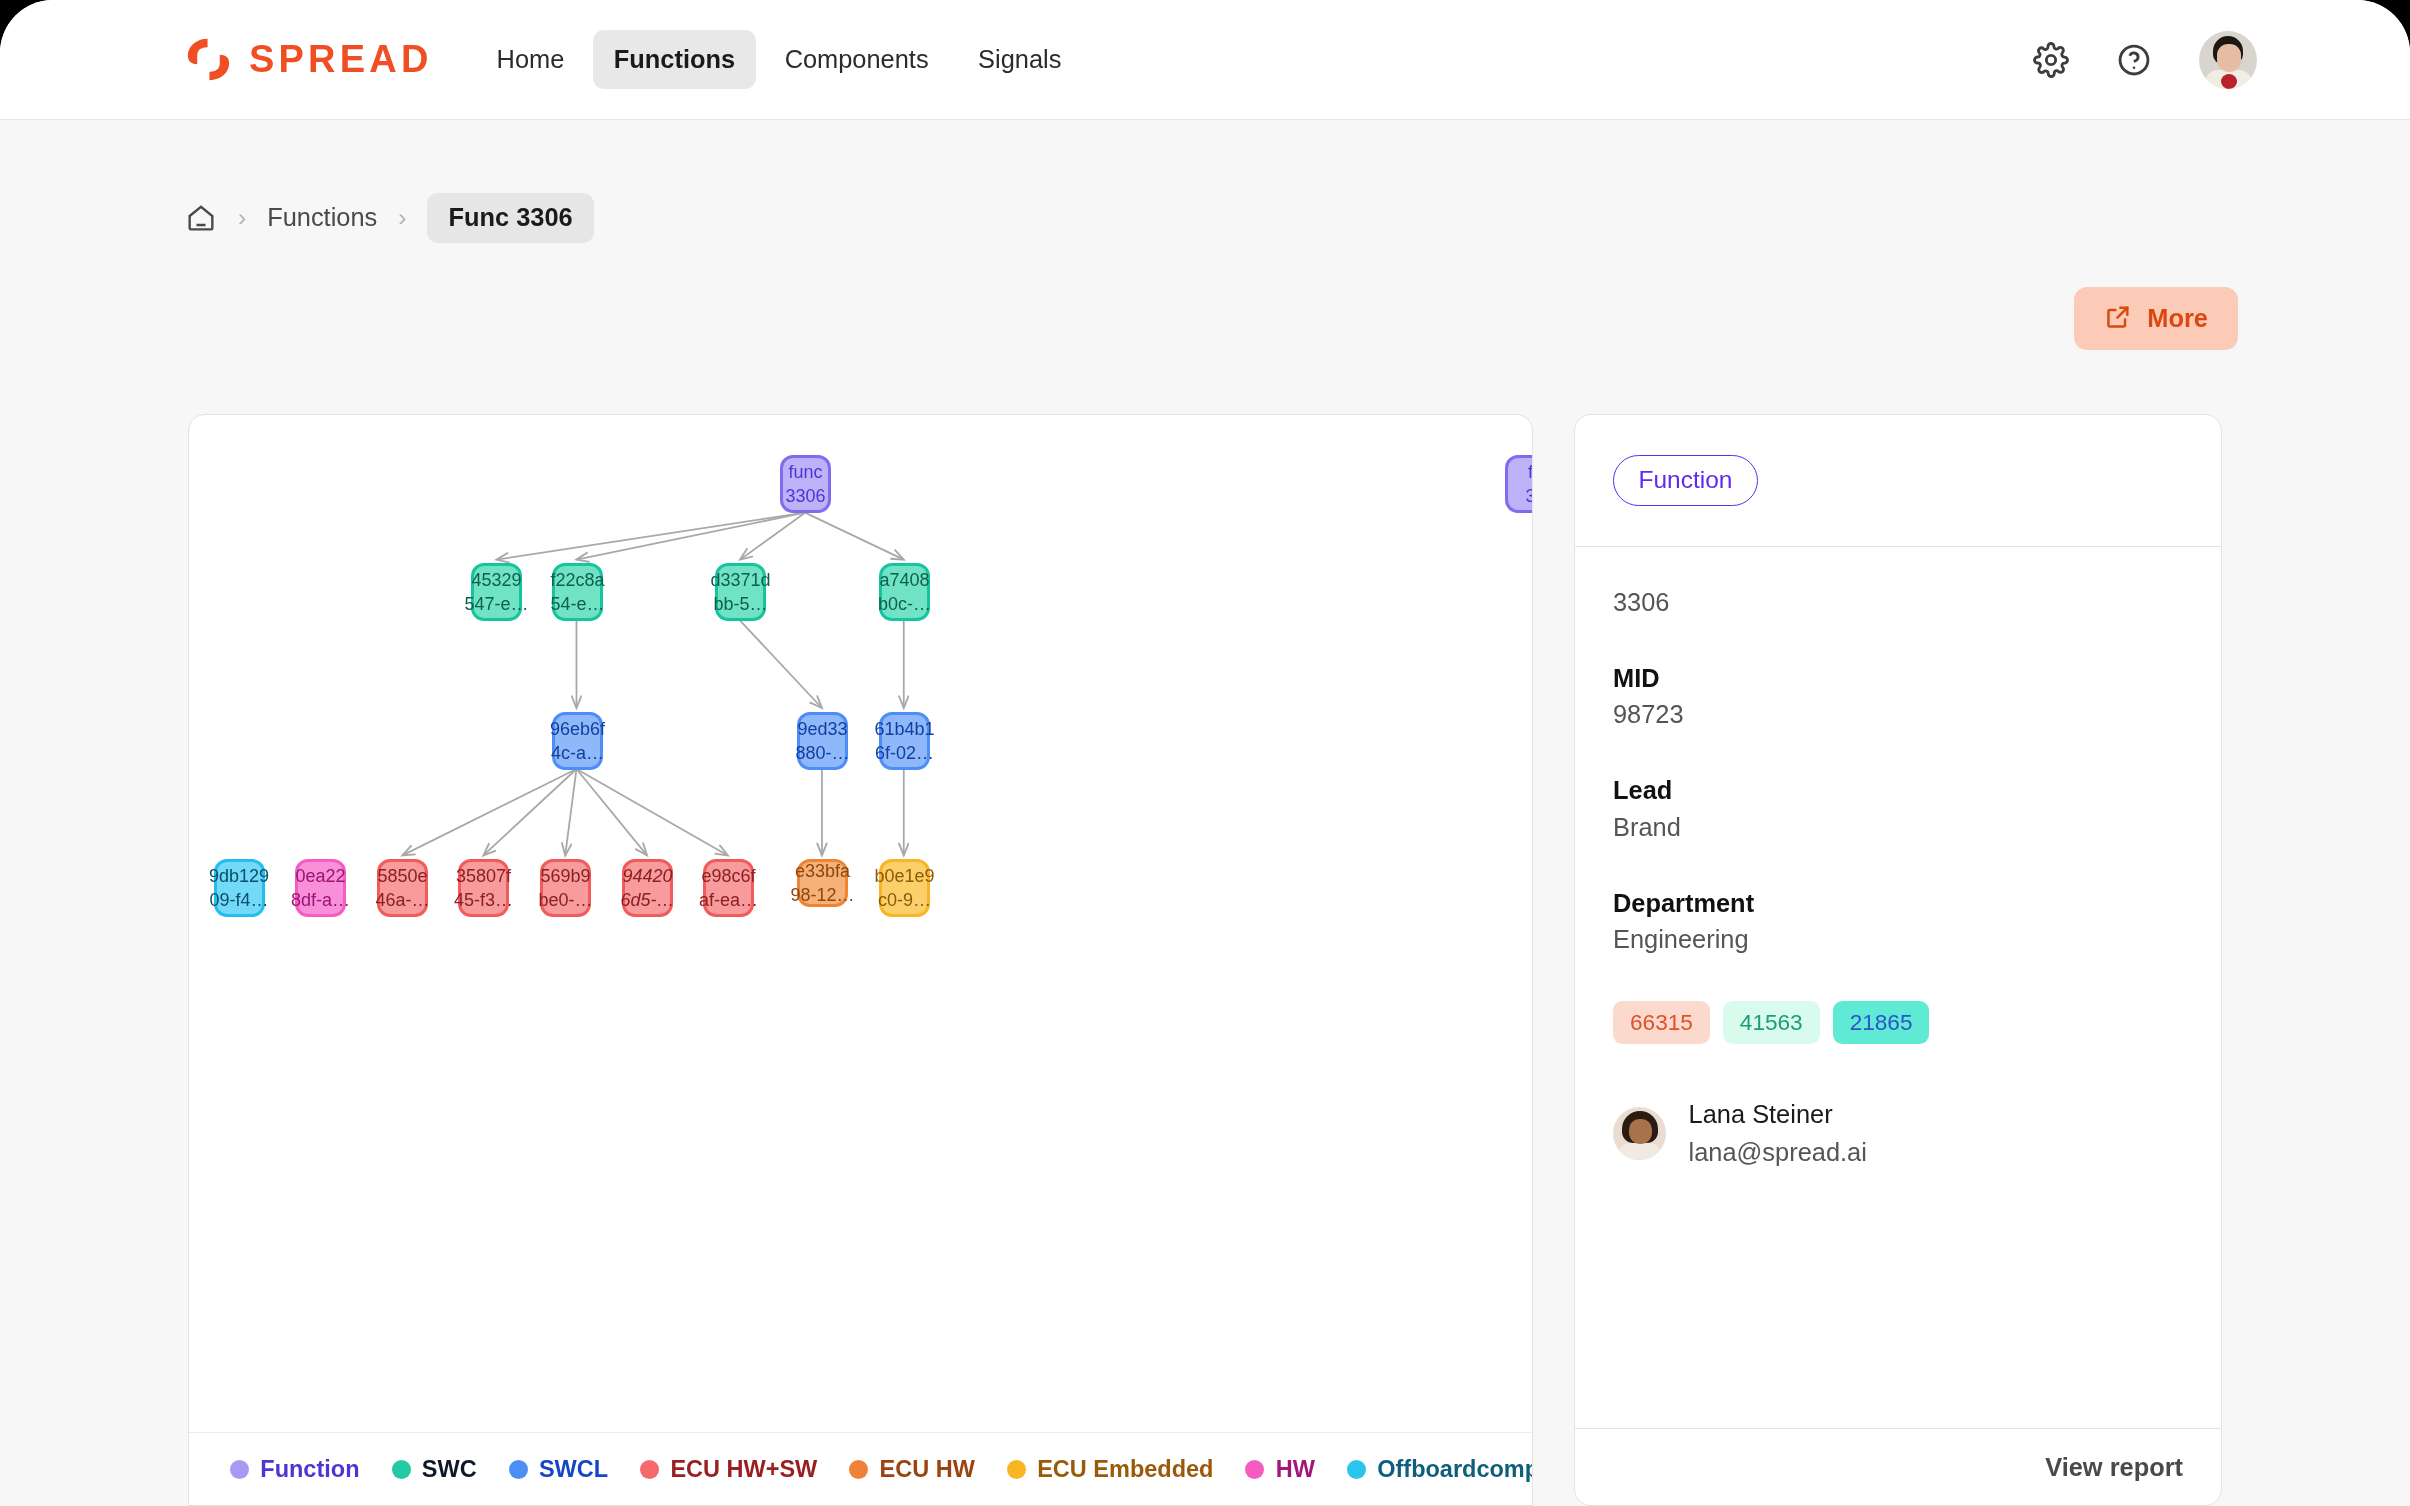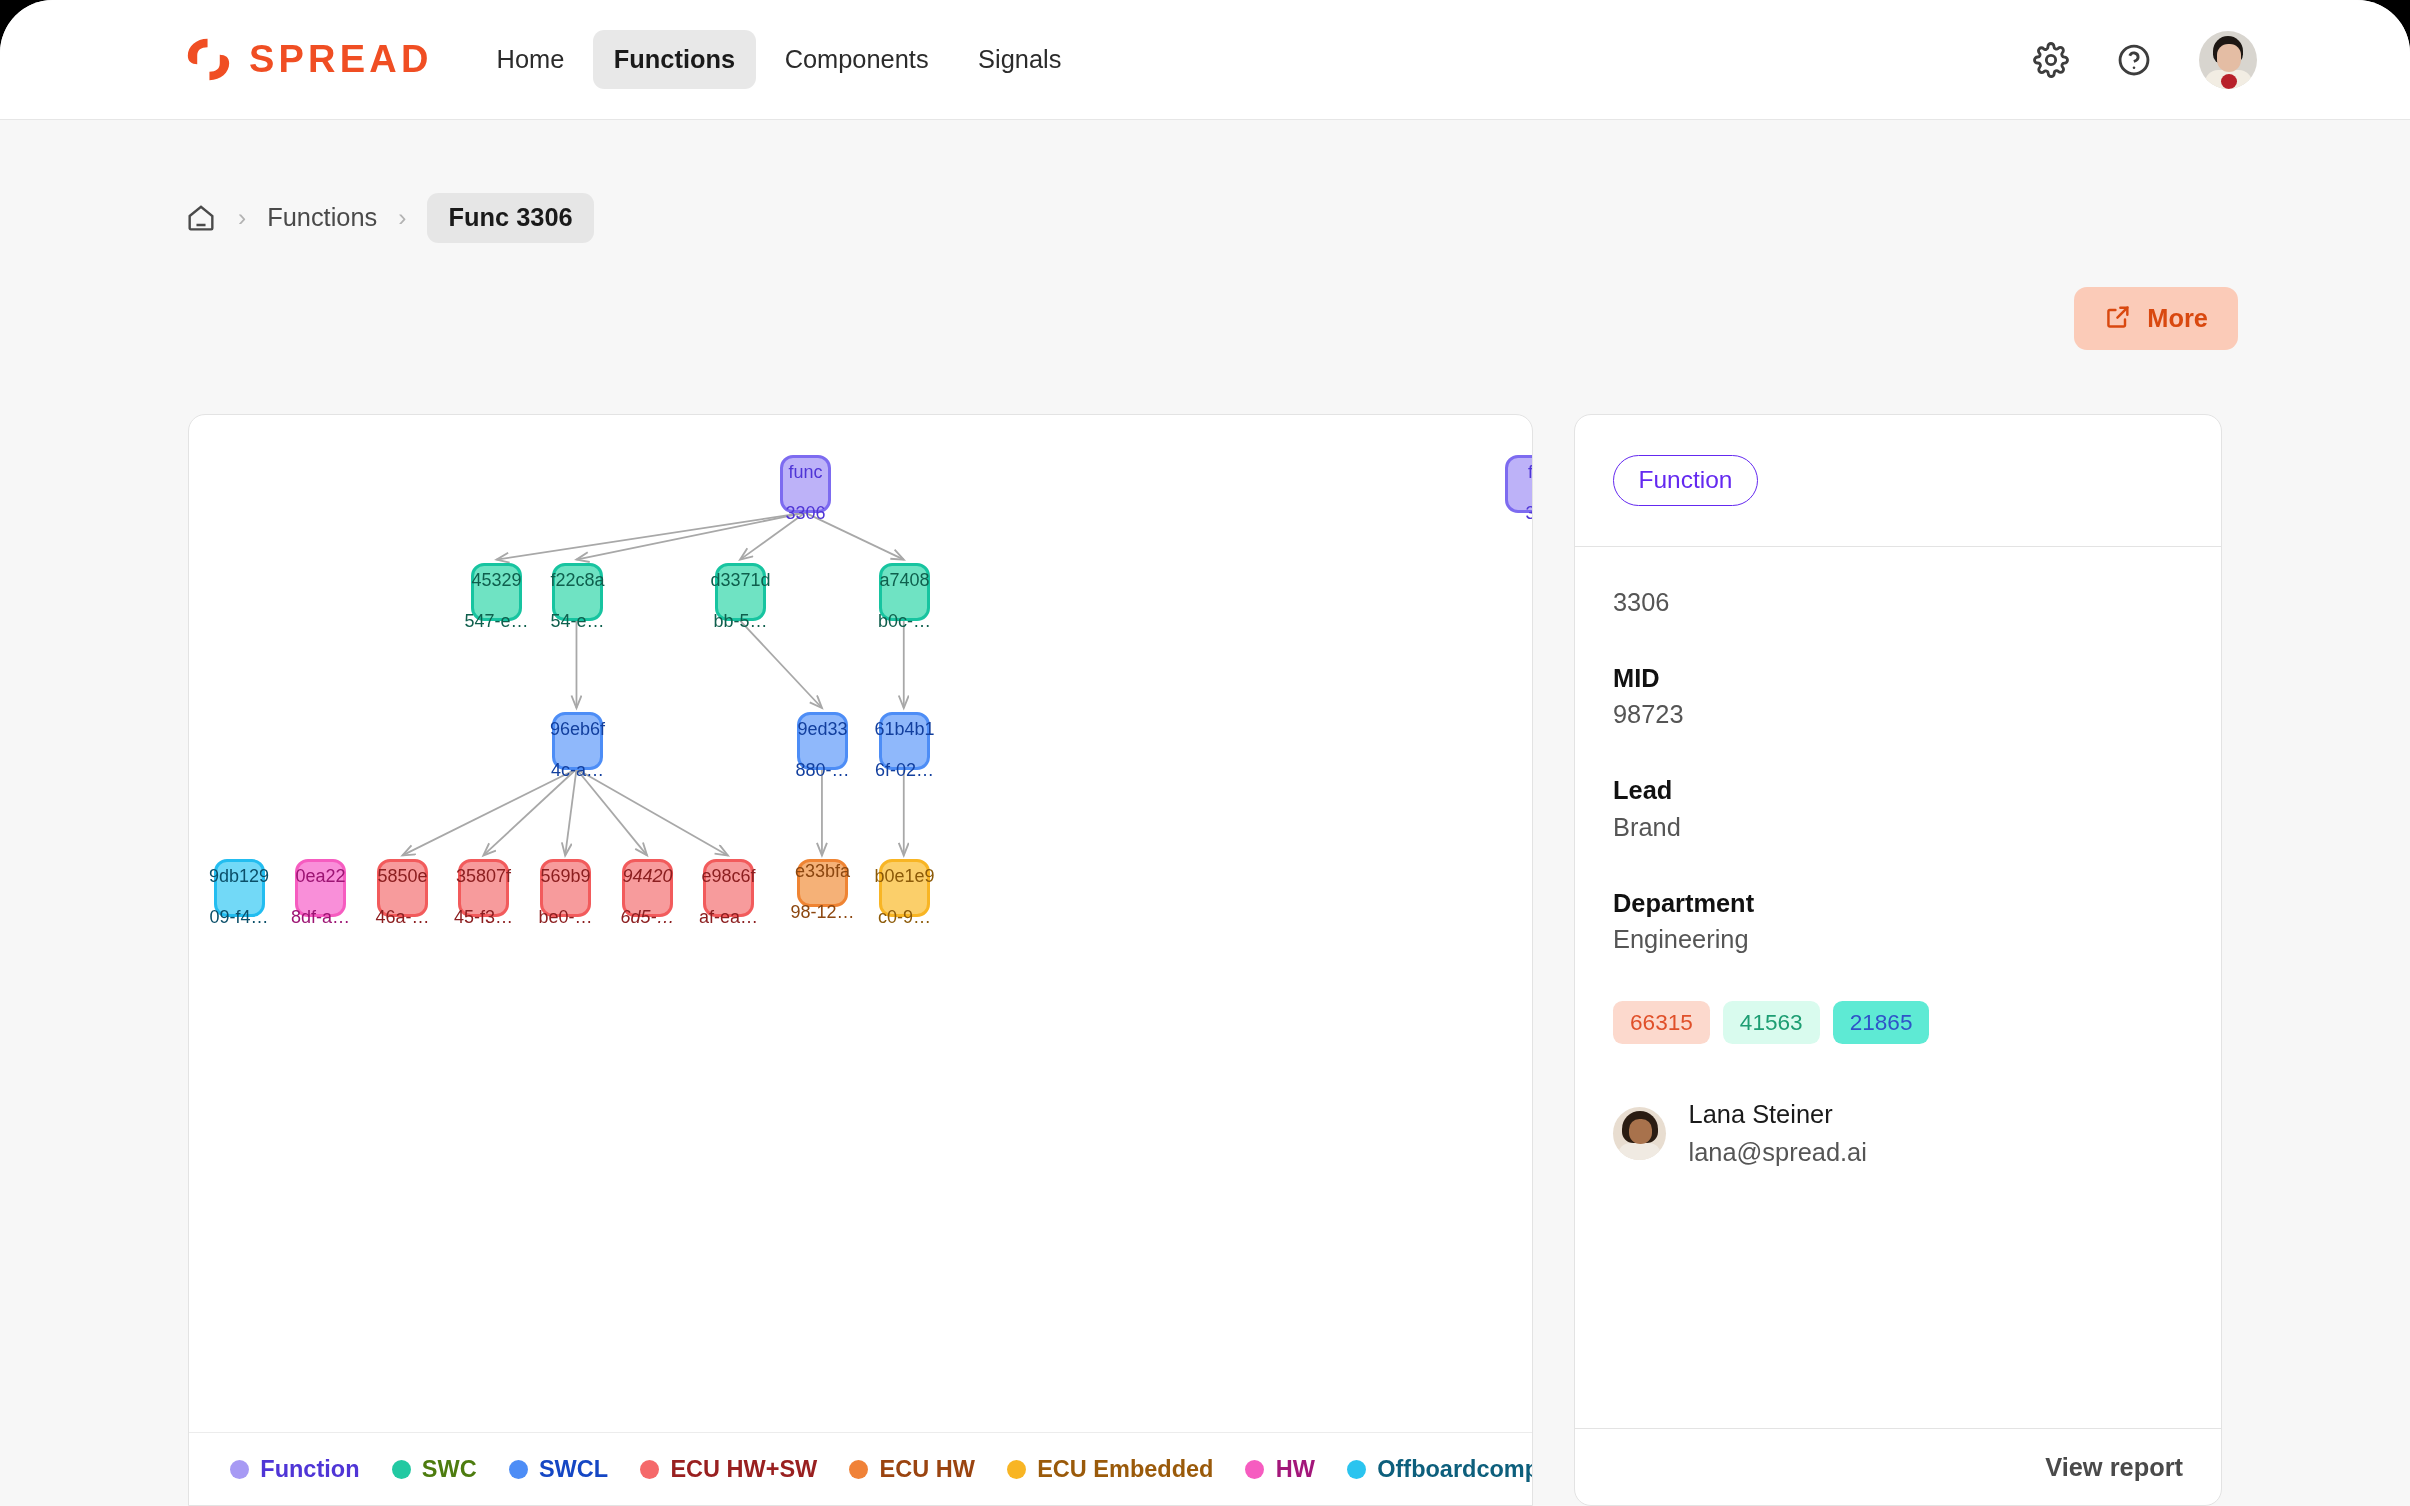--- a/index.html
+++ b/index.html
@@ -111,21 +111,21 @@
   }
   #graph-canvas { position: absolute; inset: 0 0 73px 0; overflow: hidden; }
   #edges { position: absolute; inset: 0; width: 100%; height: 100%; }
 
   .node {
     position: absolute; border-radius: 13px;
     display: flex; flex-direction: column; align-items: center; justify-content: center;
     font-size: 18px; line-height: 1.35; text-align: center;
     cursor: pointer;
   }
-  .node .l1, .node .l2 { display: block; white-space: nowrap; margin-top: 17px; }
+  .node .l1, .node .l2 { display: block; white-space: nowrap; }
 
   #legend {
     position: absolute; left: 0; right: 0; bottom: 0; height: 73px;
     border-top: 0.9px solid #ececec; background: #fff;
     display: flex; align-items: center; padding-left: 41px; gap: 32px;
   }
   .leg { display: flex; align-items: center; gap: 11.3px; }
   .leg .dot { width: 19px; height: 19px; border-radius: 50%; flex: none; }
   .leg .txt { font-size: 23.5px; font-weight: 700; white-space: nowrap; }
 
@@ -349,21 +349,21 @@
           </div>
         </div>
     </div>
     <div id="legend">
         <div class="leg">
           <span class="dot" style="background:#a79af4"></span>
           <span class="txt" style="color:#4f35d6">Function</span>
         </div>
         <div class="leg">
           <span class="dot" style="background:#22c9a2"></span>
-          <span class="txt" style="color:#4d7c0f">SWC</span>
+          <span class="txt" style="color:#0f172a">SWC</span>
         </div>
         <div class="leg">
           <span class="dot" style="background:#4d8df6"></span>
           <span class="txt" style="color:#1547c4">SWCL</span>
         </div>
         <div class="leg">
           <span class="dot" style="background:#f5696a"></span>
           <span class="txt" style="color:#992020">ECU HW+SW</span>
         </div>
         <div class="leg">

